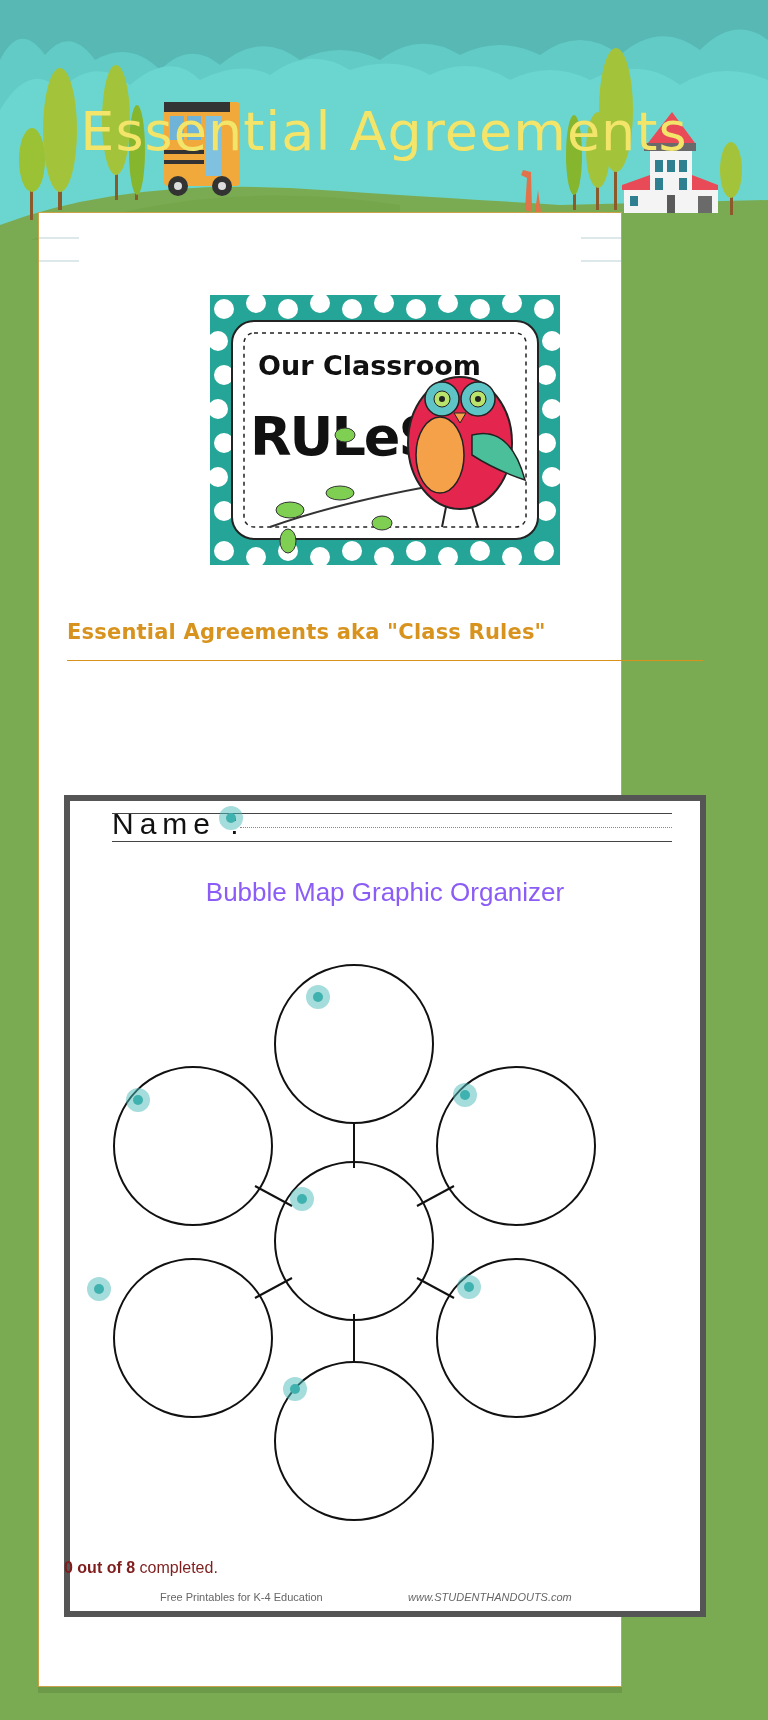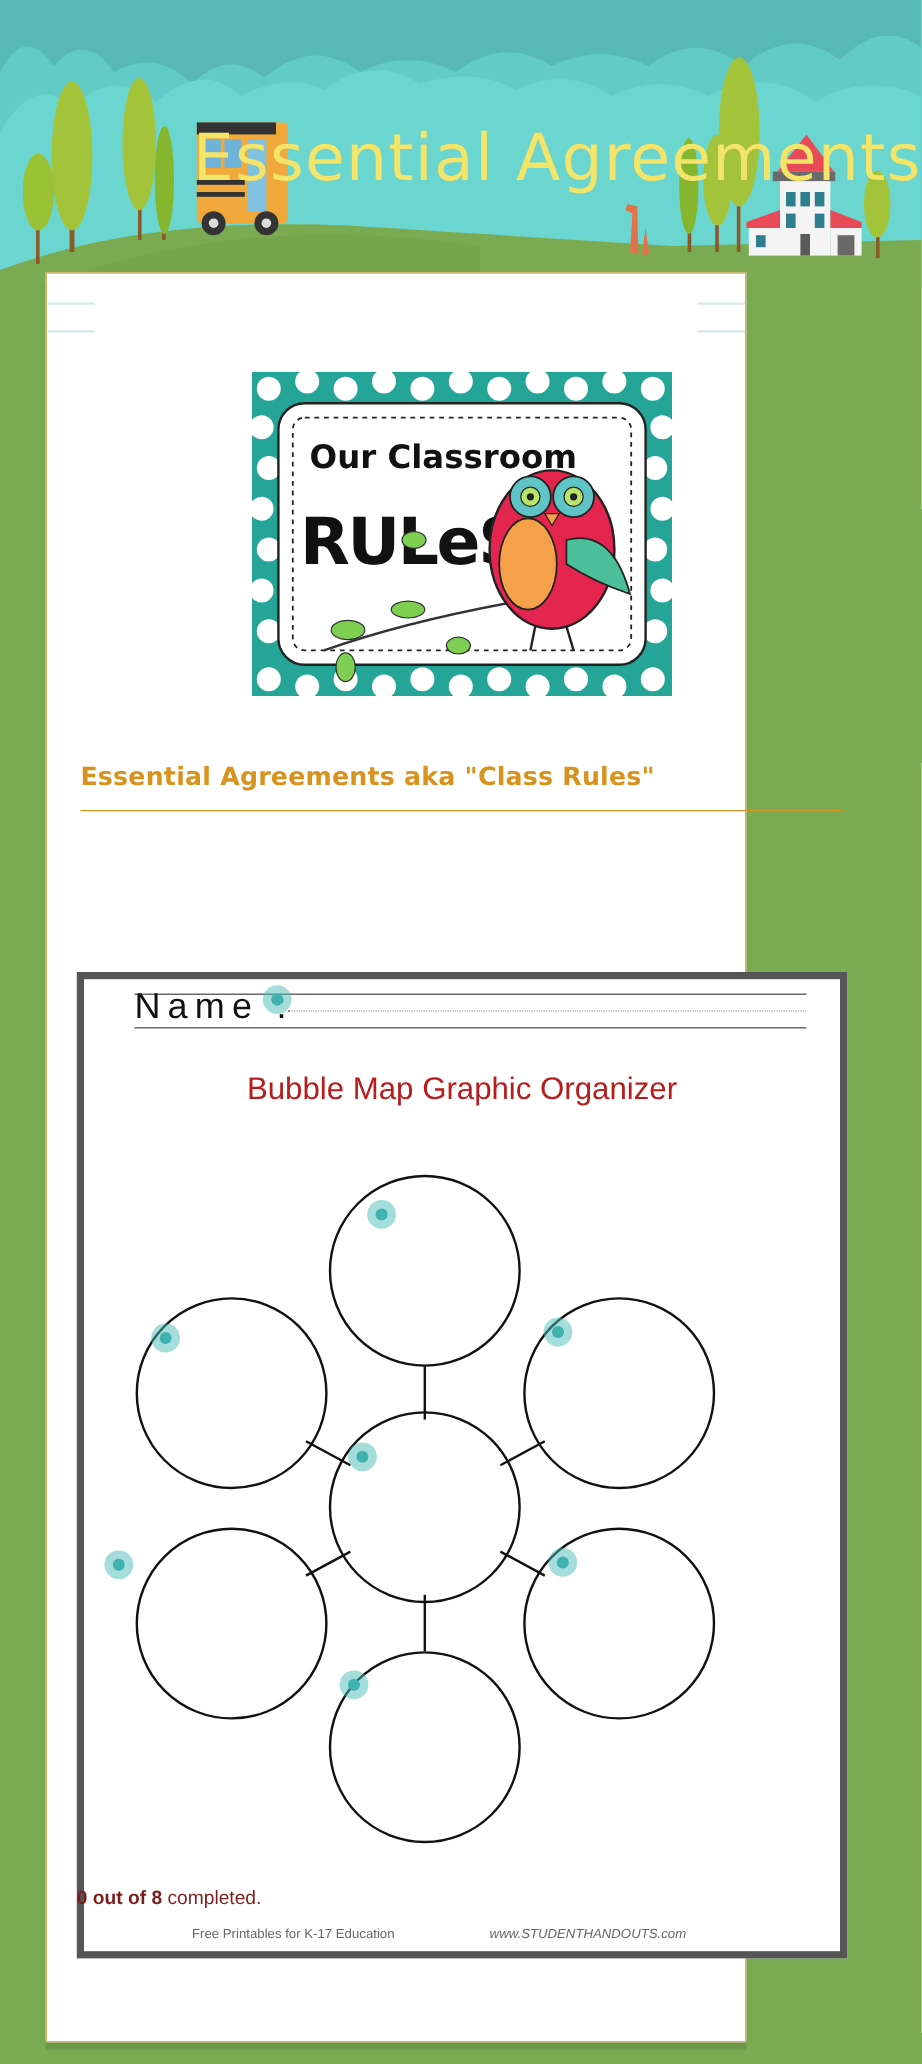--- a/index.html
+++ b/index.html
@@ -11,32 +11,31 @@
   }
   
   .header {
     position: absolute; left: 0; top: 0; width: 768px; height: 240px;
     background: #57b8b4;
     overflow: hidden;
   }
   .cloud-layer { position: absolute; left: 0; top: 0; width: 768px; height: 240px; }
   .header-title {
     position: absolute; left: 0; width: 768px; top: 100px;
-    text-align: right; font-size: 54px; letter-spacing: 1px;
+    text-align: center; font-size: 54px; letter-spacing: 1px;
     color: #f3e46a; font-family: "DejaVu Sans", sans-serif; font-weight: normal;
     text-shadow: 0 0 1px rgba(0,0,0,0.05);
     z-index: 5;
   }
   
   .card {
     position: absolute; left: 38px; top: 212px; width: 584px; height: 1475px;
     background: #ffffff;
     border: 1px solid #c9a24a;
     box-shadow: 0 6px 0 rgba(90,130,60,0.4);
-    margin-top: 15px;
   }
   .card-rule { position: absolute; left: 0; width: 40px; height: 2px; background: #dce8ea; }
   .card-rule.r { left: auto; right: 0; }
   .hero-image {
     position: absolute; left: 171px; top: 82px; width: 350px; height: 270px;
   }
   .section-title {
     position: absolute; left: 28px; top: 407px; font-size: 21px; color: #d8931e;
     font-family: "DejaVu Sans", sans-serif; letter-spacing: 0.2px;
   }
@@ -53,21 +52,21 @@
     border: 6px solid #555555; background: #ffffff;
   }
   .name-label {
     position: absolute; left: 42px; top: 6px; font-size: 30px; color: #111;
     letter-spacing: 6px; font-family: "Liberation Sans", sans-serif;
   }
   .name-line { position: absolute; left: 42px; height: 1px; width: 560px; background: #444; }
   .name-dotted { position: absolute; left: 170px; top: 26px; width: 432px; border-top: 1px dotted #888; }
   .ws-title {
     position: absolute; left: 0; width: 630px; top: 76px; text-align: center;
-    font-size: 26px; color: #b91c1c; font-family: "Liberation Sans", sans-serif; font-weight: normal;
+    font-size: 26px; color: #8b5cf6; font-family: "Liberation Sans", sans-serif; font-weight: normal;
   }
   .bubble-svg { position: absolute; left: 0; top: 0; width: 630px; height: 810px; }
   .ws-footer-left, .ws-footer-right {
     position: absolute; top: 790px; font-size: 11px; color: #666;
     font-family: "Liberation Sans", sans-serif;
   }
   .ws-footer-left { left: 90px; }
   .ws-footer-right { left: 338px; font-style: italic; }
   .hotspot {
     position: absolute; width: 24px; height: 24px; border-radius: 50%;
@@ -253,18 +252,18 @@
 
     <div class="hotspot" style="left:149px; top:5px" title="Name field"></div>
     <div class="hotspot" style="left:236px; top:184px" title="Top bubble"></div>
     <div class="hotspot" style="left:56px;  top:287px" title="Upper-left bubble"></div>
     <div class="hotspot" style="left:383px; top:282px" title="Upper-right bubble"></div>
     <div class="hotspot" style="left:220px; top:386px" title="Center bubble"></div>
     <div class="hotspot" style="left:17px;  top:476px" title="Lower-left bubble"></div>
     <div class="hotspot" style="left:387px; top:474px" title="Lower-right bubble"></div>
     <div class="hotspot" style="left:213px; top:576px" title="Bottom bubble"></div>
 
-    <span class="ws-footer-left">Free Printables for K-17 Education</span>
+    <span class="ws-footer-left">Free Printables for K-4 Education</span>
     <span class="ws-footer-right">www.STUDENTHANDOUTS.com</span>
   </div>
 
   <div class="progress"><b>0 out of 8</b><span> completed.</span></div>
 </div>
 
 </body></html>

